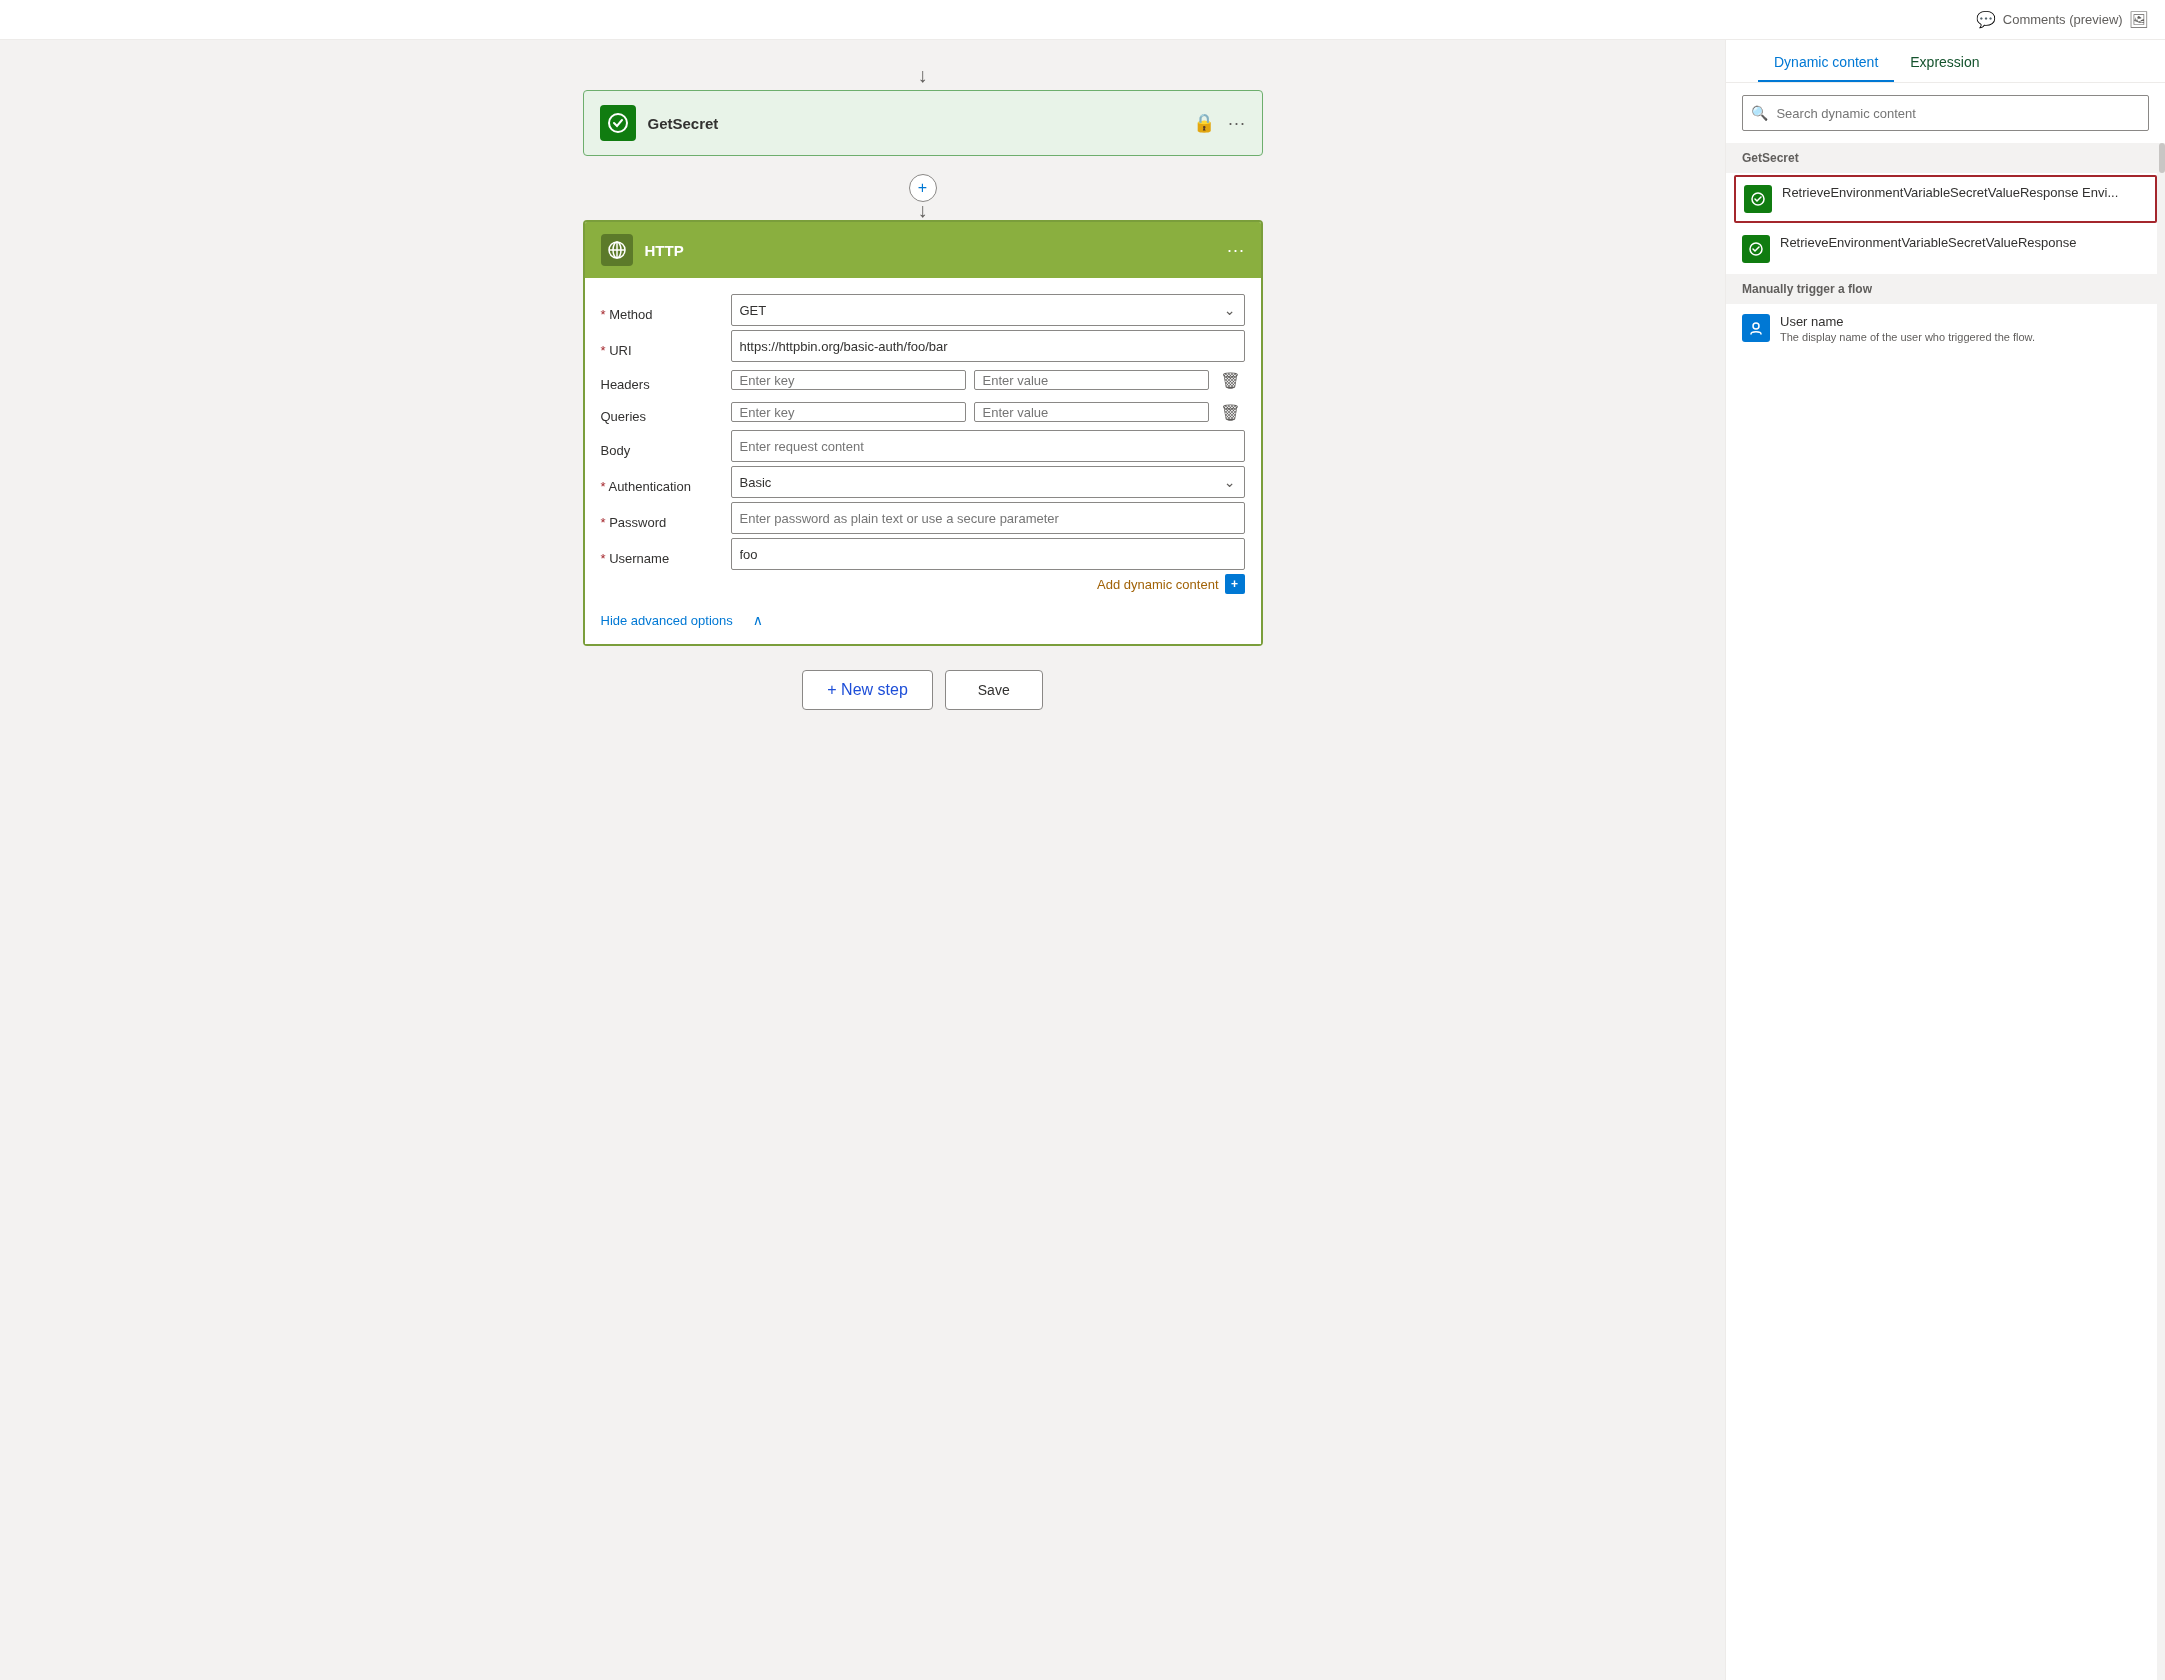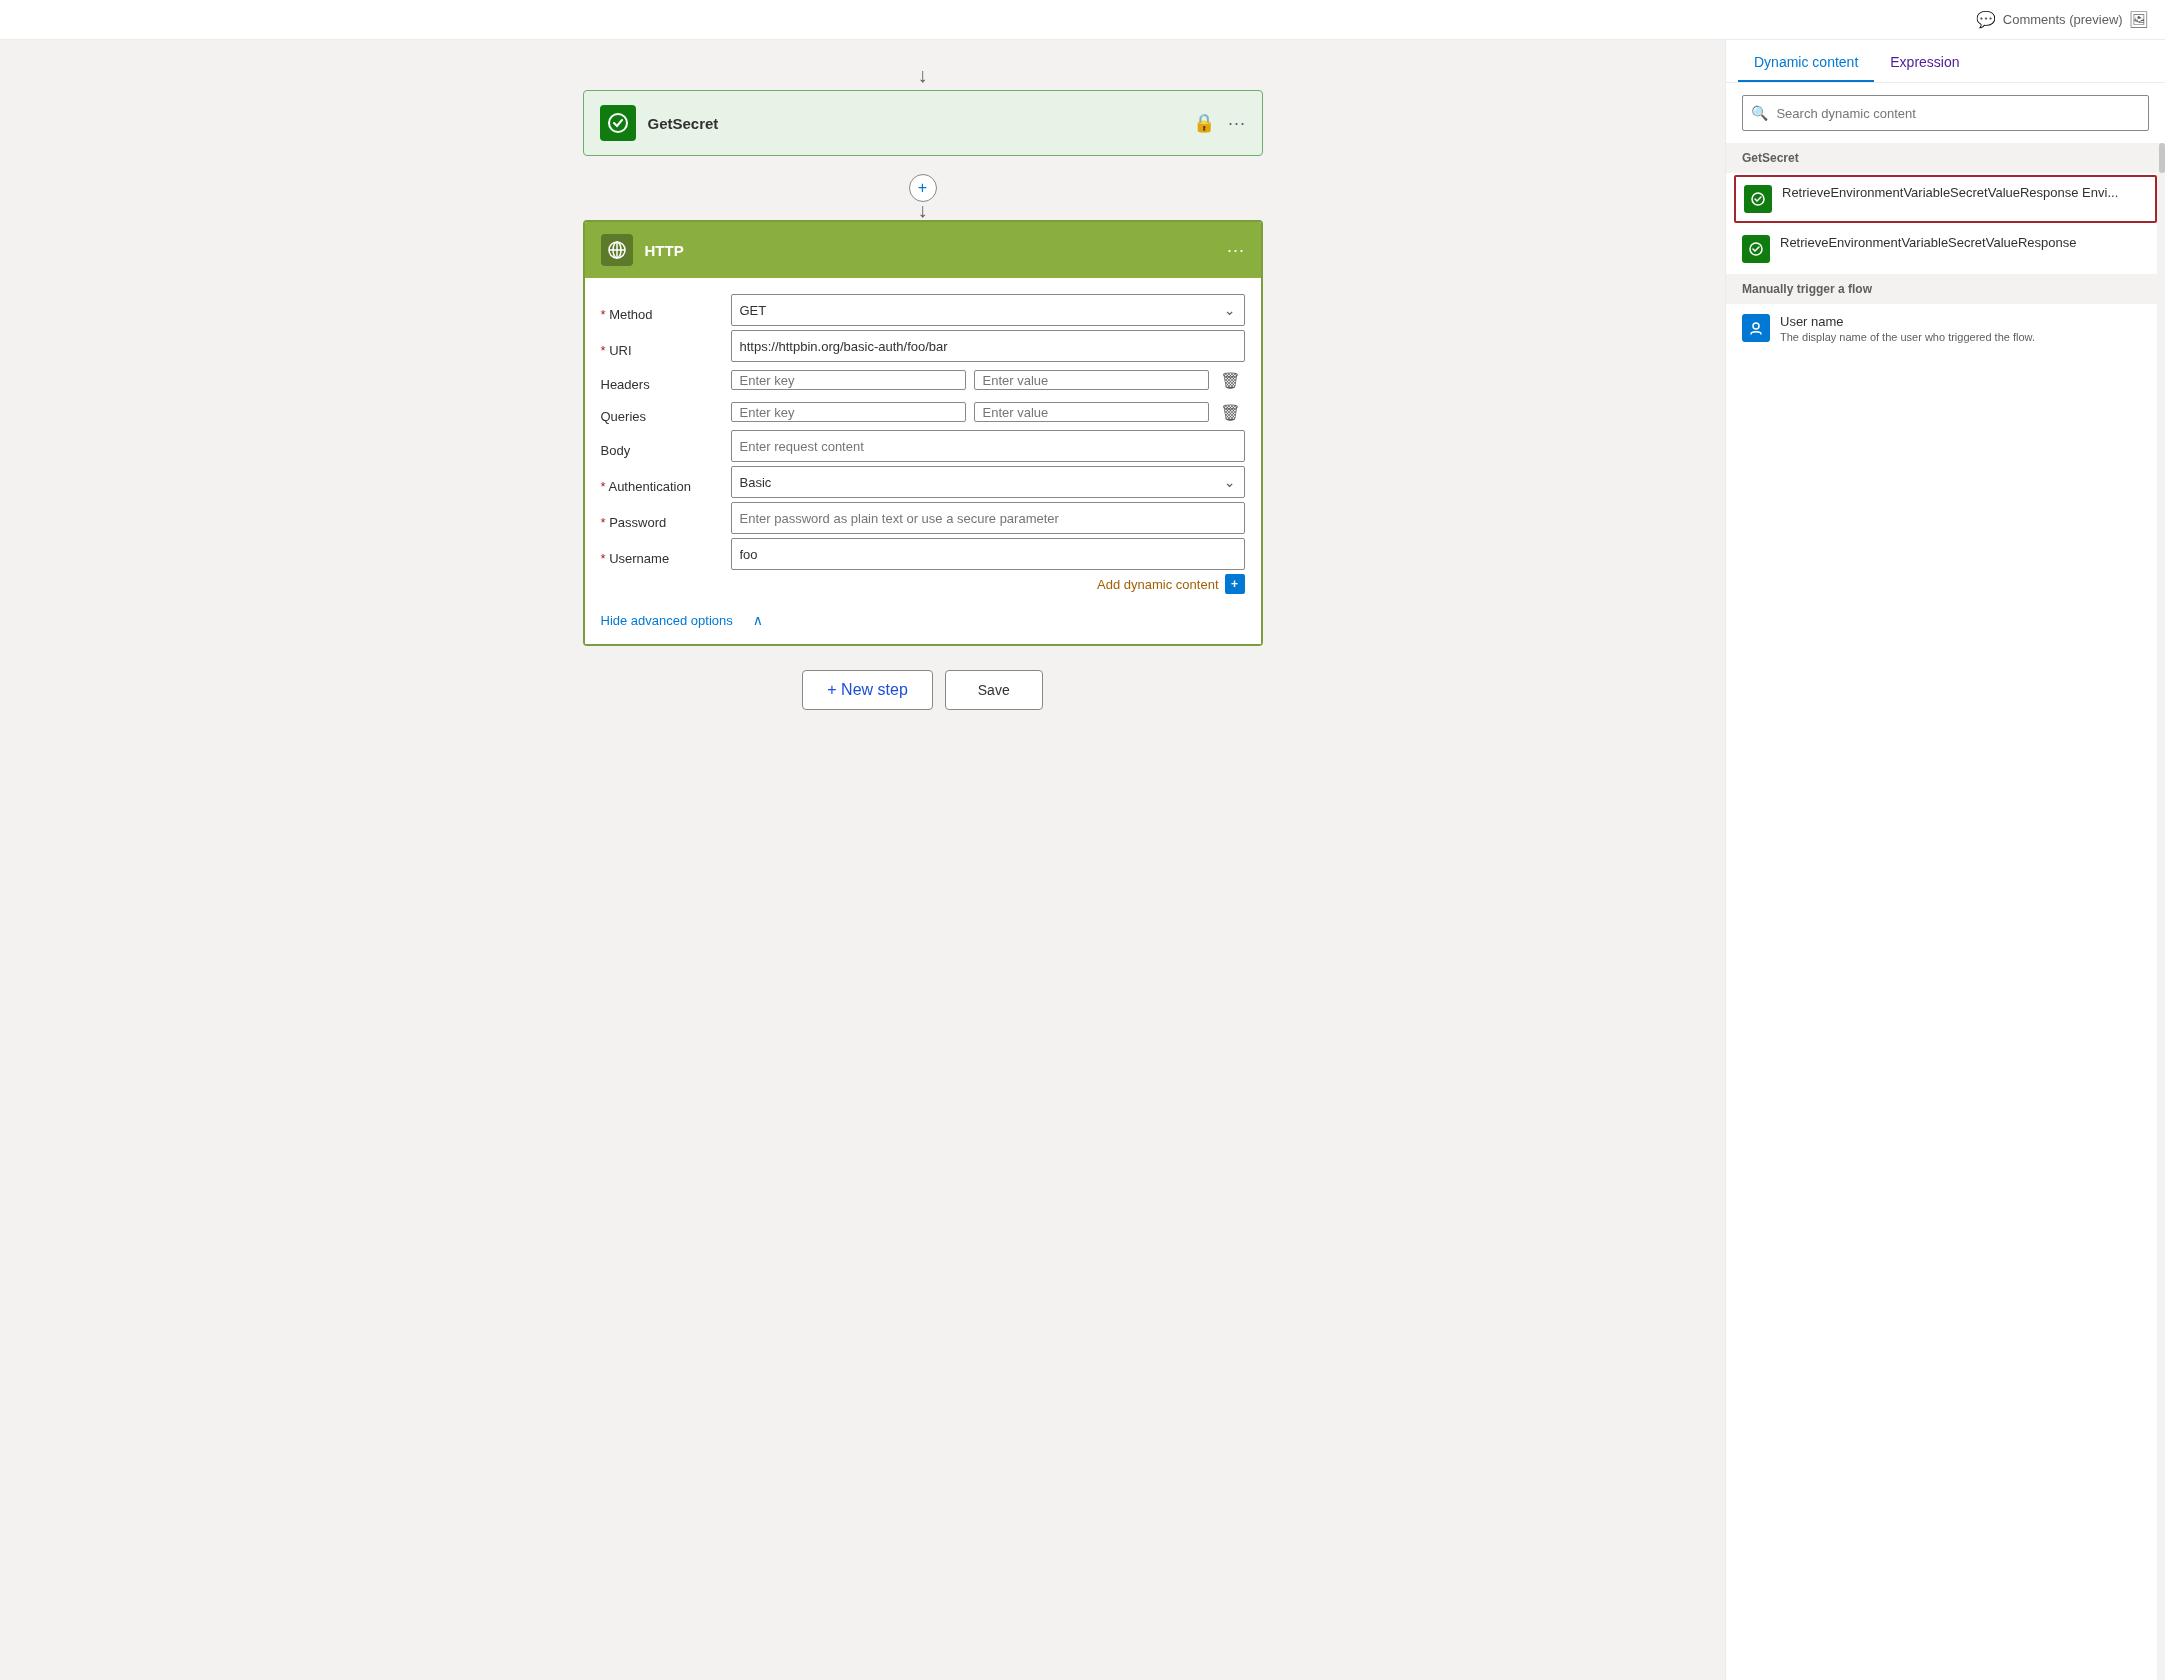--- a/index.html
+++ b/index.html
@@ -294,27 +294,27 @@
       bottom: 0;
       background: #fff;
       border-left: 1px solid #edebe9;
       display: flex;
       flex-direction: column;
     }
 
     .panel-tabs {
       display: flex;
       border-bottom: 1px solid #edebe9;
-      padding: 0 12px;
+      padding: 0 32px;
     }
     .panel-tab {
       padding: 14px 16px 10px;
       font-size: 14px;
       cursor: pointer;
-      color: #4c1d95;
+      color: #14532d;
       border-bottom: 2px solid transparent;
     }
     .panel-tab.active {
       color: #0078d4;
       border-bottom: 2px solid #0078d4;
     }
 
     .panel-search {
       padding: 12px 16px;
     }

